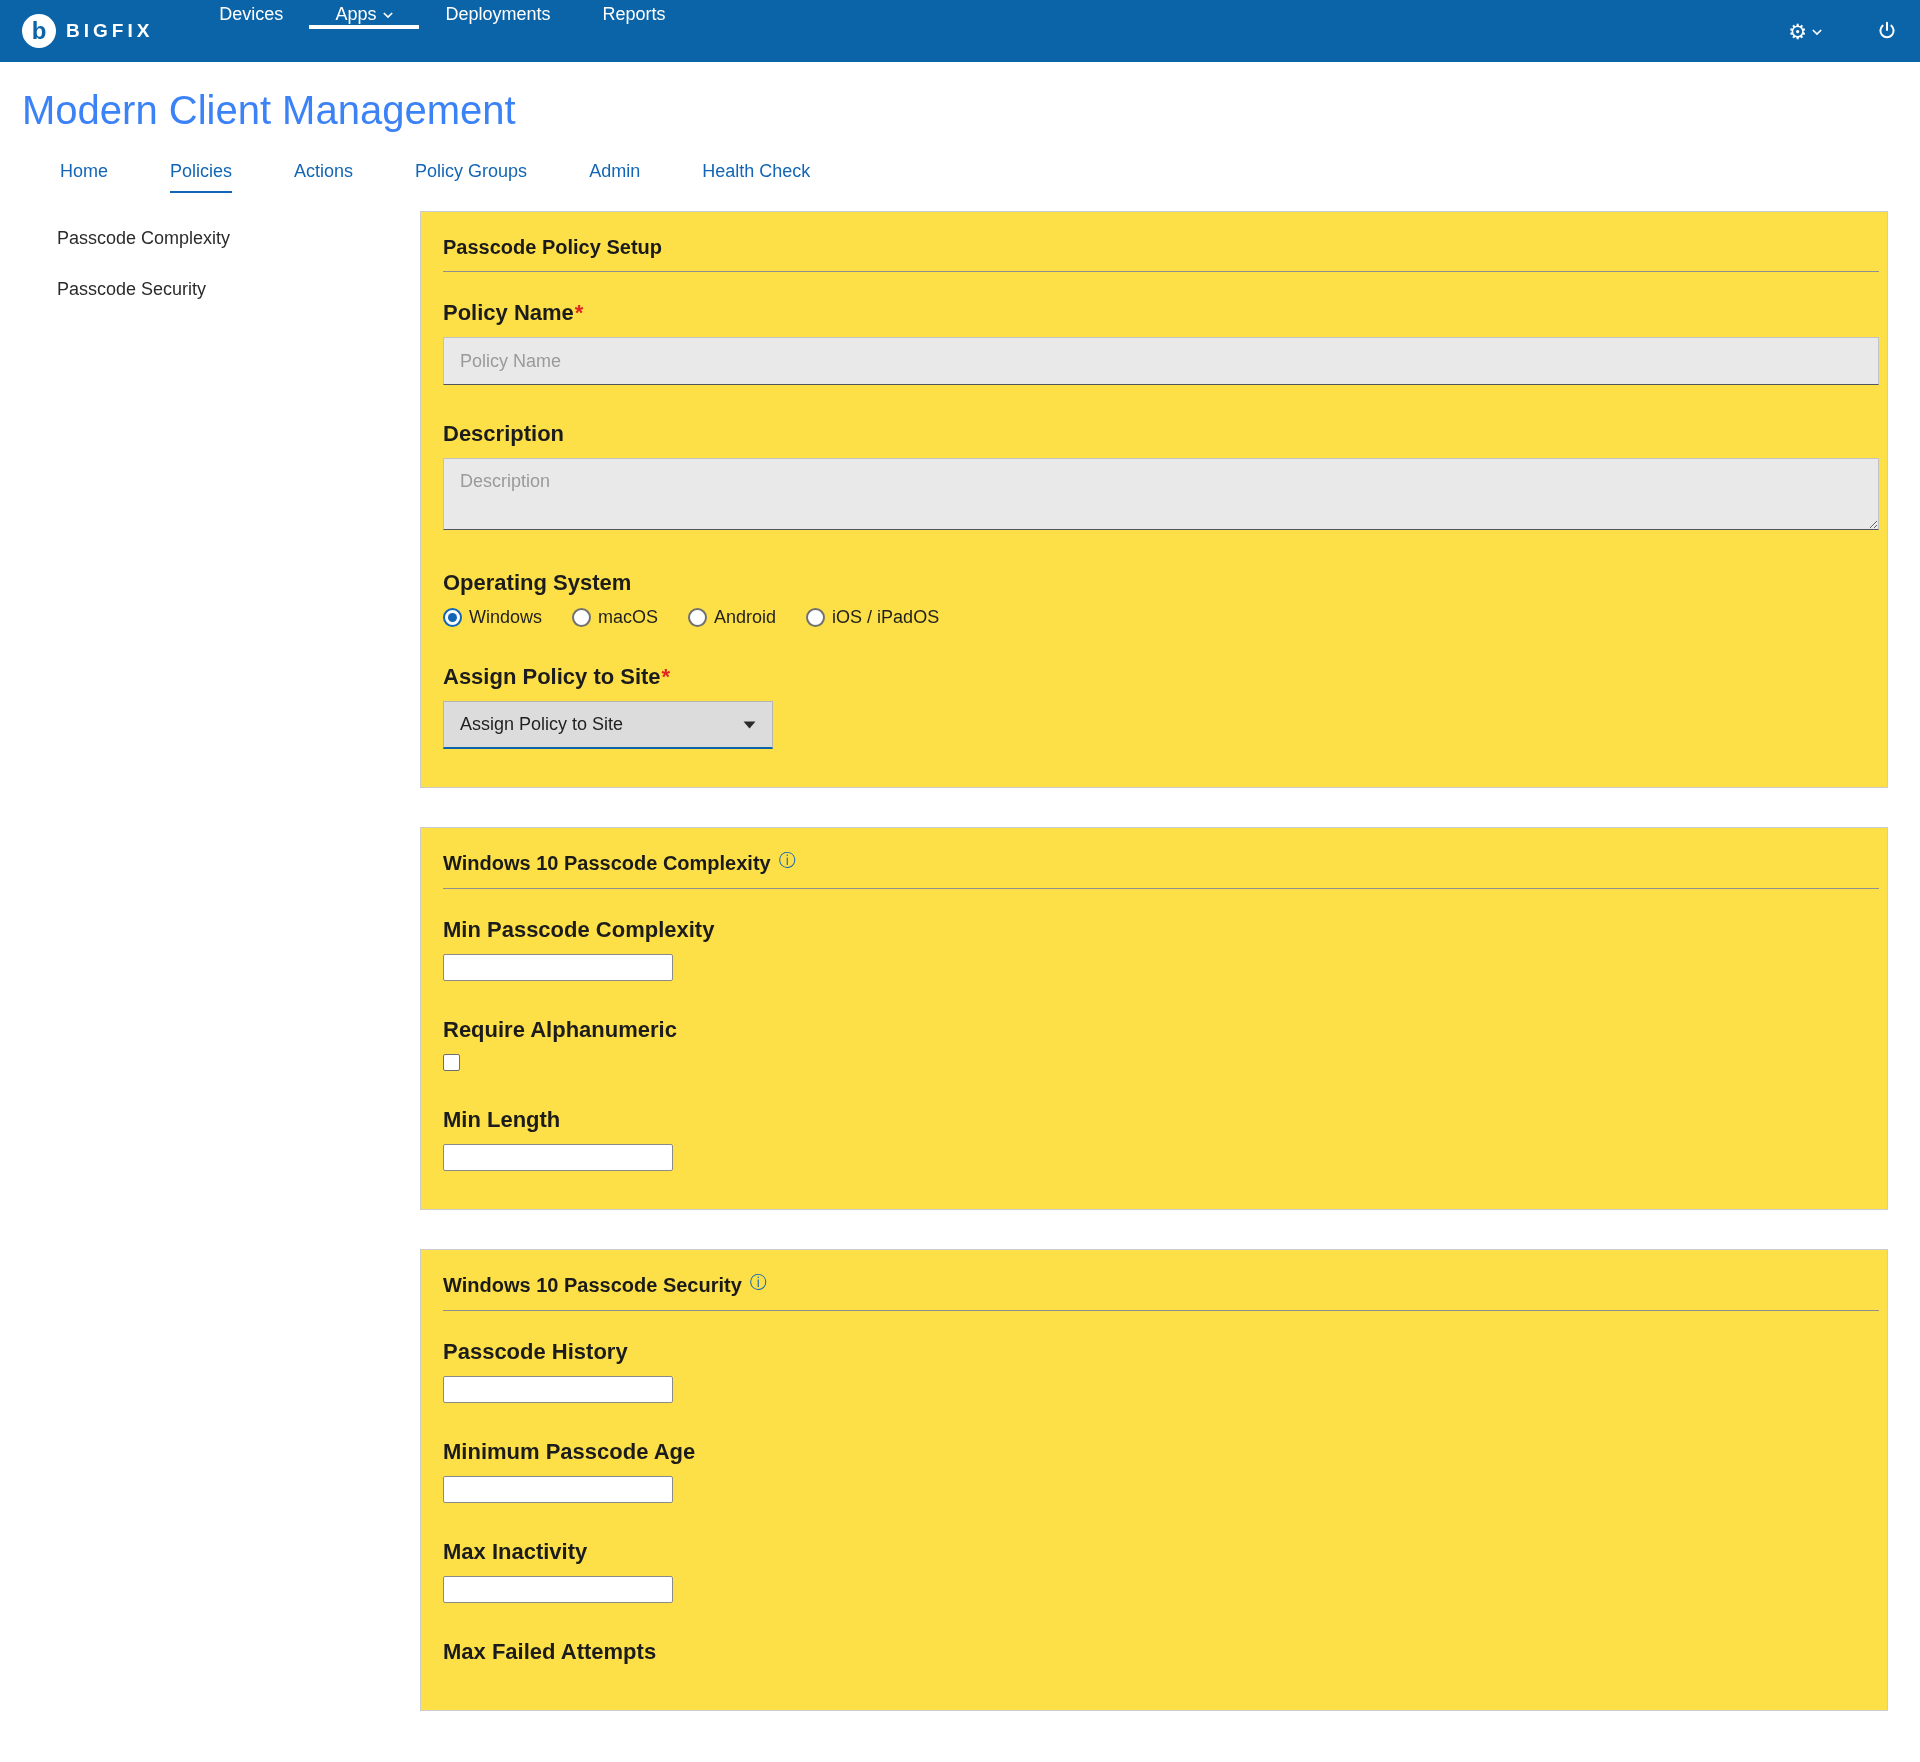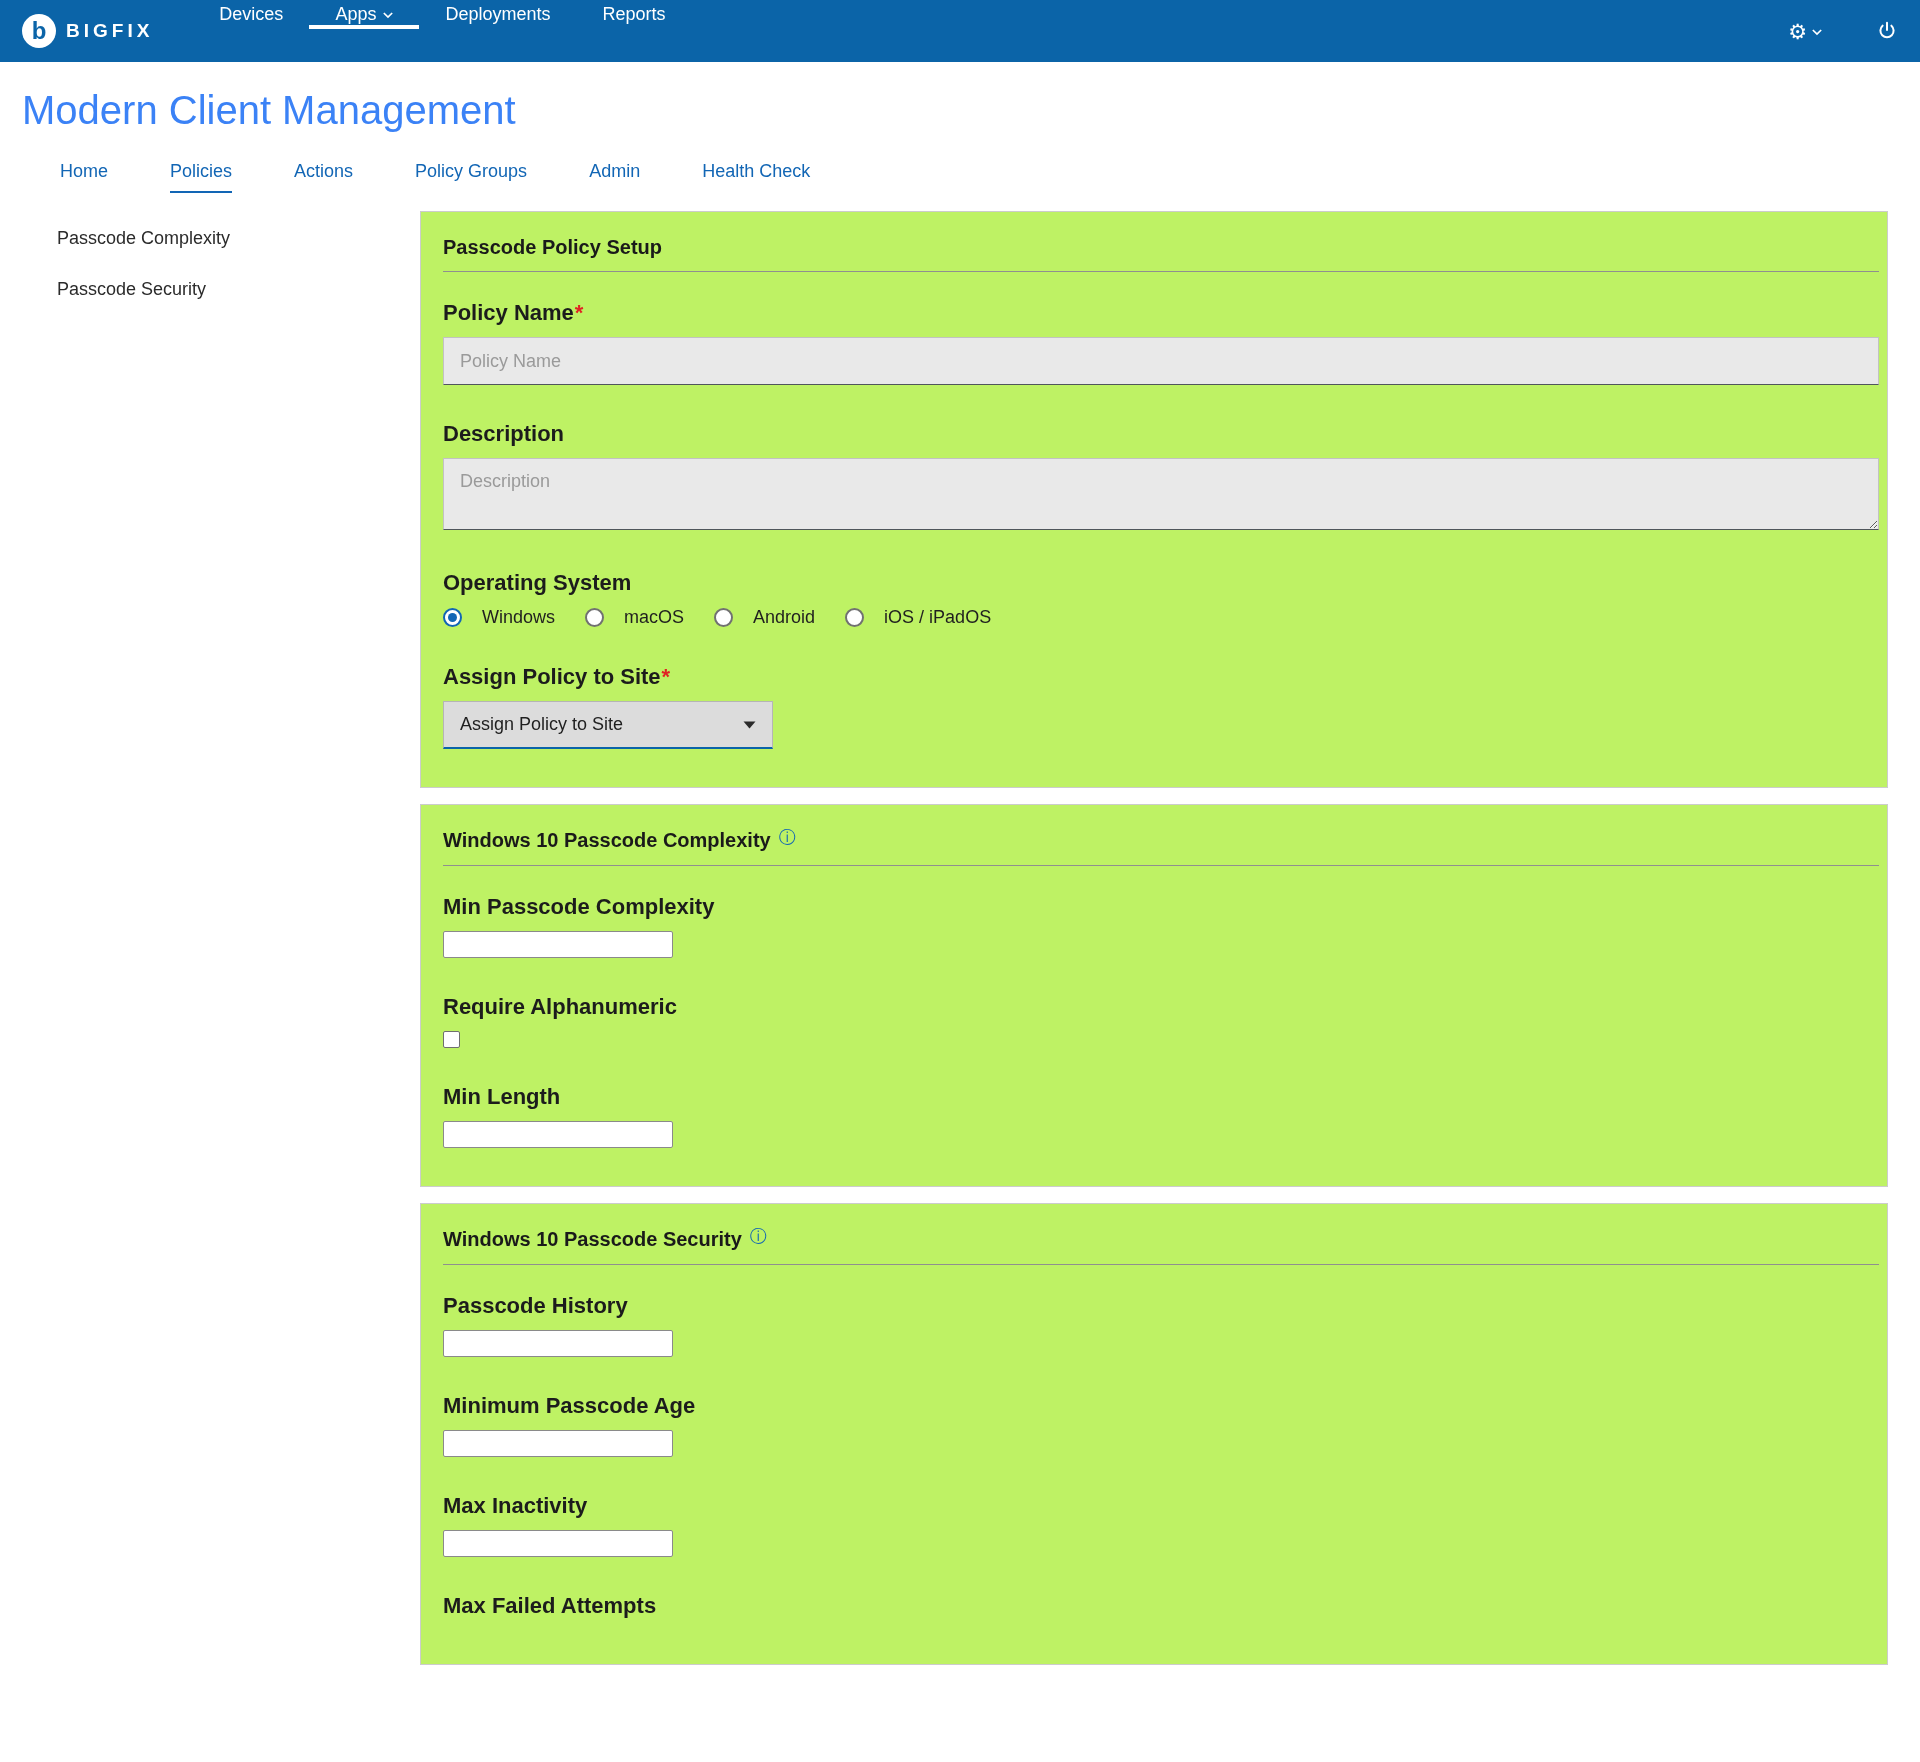--- a/index.html
+++ b/index.html
@@ -60,22 +60,22 @@
     font-size:18px;color:#2b2b2b;padding:15px 10px 15px 34px;cursor:pointer;
     border-left:5px solid transparent;
   }
   .side-item.active{
     background:#fff;border-left-color:var(--link-blue,#1266b5);
     box-shadow:0 1px 5px rgba(0,0,0,0.28);color:#161616;
   }
   .main{flex:1;margin-left:20px;padding-bottom:46px}
   
   .card{
-    border:1px solid var(--card-border,#ccc);background:#bef264;
-    padding:24px 8px 34px 22px;margin-bottom:16px;
+    border:1px solid var(--card-border,#ccc);background:#fde047;
+    padding:24px 8px 34px 22px;margin-bottom:39px;
   }
   .card-title{font-size:20px;font-weight:bold;color:#1a1a1a;display:inline}
   .info{
     color:var(--link-blue,#1266b5);font-size:17px;margin-left:8px;
     position:relative;top:-4px;cursor:pointer;
   }
   .title-rule{border:none;border-top:1px solid #8f8f8f;margin:12px 0 28px}
   .field{margin-bottom:36px}
   .field:last-child{margin-bottom:4px}
   .f-label{display:block;font-size:22px;font-weight:bold;color:#1c1c1c;margin-bottom:11px}
@@ -87,21 +87,21 @@
     font-family:"Liberation Sans","DejaVu Sans",sans-serif;
   }
   .input-lg::placeholder,.textarea::placeholder{color:#9a9a9a}
   .textarea{
     width:100%;height:72px;background:var(--field-bg,#e9e9e9);
     border:1px solid #c2c2c2;border-bottom:1px solid var(--field-border-bottom,#50565b);
     font-size:18px;padding:12px 16px;color:#333;
     font-family:"Liberation Sans","DejaVu Sans",sans-serif;
   }
   .radio-row{display:flex;align-items:center;gap:30px;margin-top:4px}
-  .radio-opt{display:flex;align-items:center;gap:20px;cursor:pointer}
+  .radio-opt{display:flex;align-items:center;gap:7px;cursor:pointer}
   .radio{
     width:19px;height:19px;border:2px solid #717171;border-radius:50%;
     display:inline-block;position:relative;background:#fff;flex:0 0 19px;
   }
   .radio.selected{border-color:var(--link-blue,#1266b5)}
   .radio.selected::after{
     content:'';position:absolute;inset:3px;border-radius:50%;
     background:var(--link-blue,#1266b5);
   }
   .r-label{font-size:18px;color:#1f1f1f}

